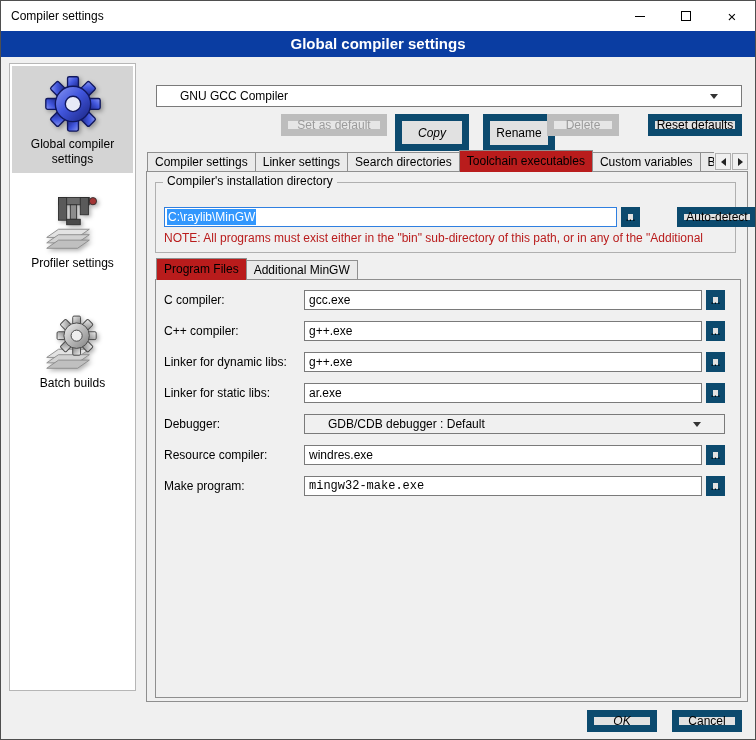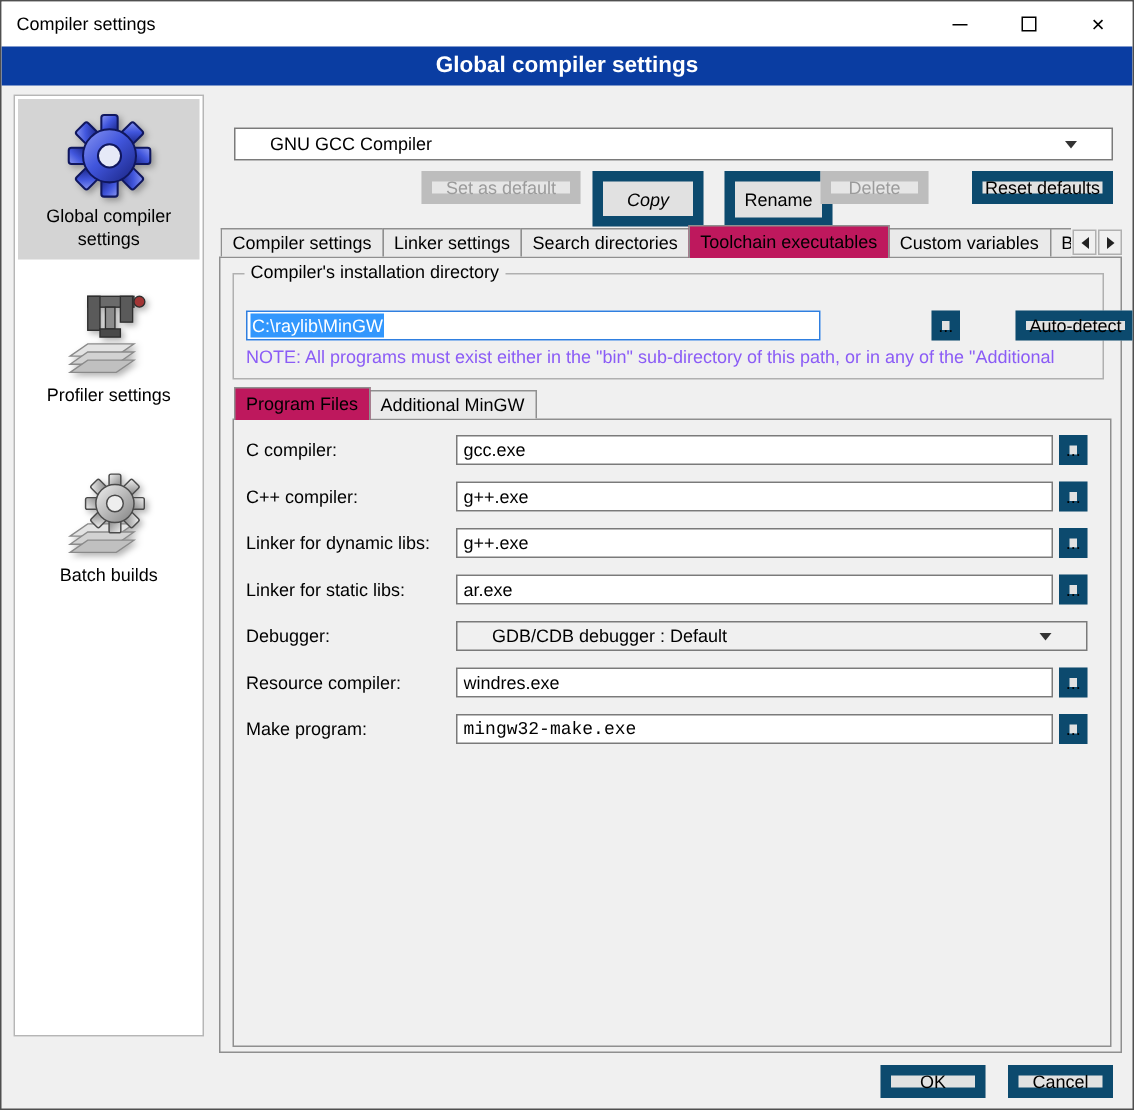--- a/index.html
+++ b/index.html
@@ -46,41 +46,41 @@
             padding:0 4px; font-family:inherit; font-size:12px; color:#000; }
   .sbtn { width:19px; height:20px; }
 
   
   .tabstrip { position:absolute; display:flex; align-items:flex-end; overflow:hidden;
               white-space:nowrap; z-index:5; }
   .tabstrip.main { left:146px; top:149px; width:567px; height:22px; }
   .tabstrip.sub  { left:155px; top:257px; width:400px; height:22px; }
   .tab { height:19px; margin-bottom:1px; padding:0 7px; line-height:18px; background:#eaeaea;
          border:1px solid #8f8f8f; border-bottom:none; margin-right:-1px; font-size:12px; }
-  .tab.active { height:22px; margin-bottom:0; line-height:21px; background:#be185d; z-index:6;
+  .tab.active { height:22px; margin-bottom:0; line-height:21px; background:#b91c1c; z-index:6;
                 position:relative; }
   .arrow-btn { position:absolute; width:16px; height:17px; top:152px; background:#f0f0f0;
                border:1px solid #b0b0b0; display:flex; align-items:center; justify-content:center;
                z-index:7; }
   .tri-left  { width:0; height:0; border-top:4px solid transparent; border-bottom:4px solid transparent; border-right:5px solid #222; }
   .tri-right { width:0; height:0; border-top:4px solid transparent; border-bottom:4px solid transparent; border-left:5px solid #222; }
 
   
   .panel { position:absolute; left:145px; top:170px; width:602px; height:531px;
            border:1px solid #8f8f8f; background:#f0f0f0; z-index:1; }
   .inner-panel { position:absolute; left:154px; top:278px; width:586px; height:419px;
                  border:1px solid #8f8f8f; background:#f0f0f0; z-index:2; }
   .groupbox { position:absolute; left:154px; top:181px; width:581px; height:71px;
               border:1px solid #b0b0b0; z-index:2; }
   .group-legend { position:absolute; left:162px; top:173px; background:#f0f0f0; padding:0 4px;
                   font-size:12px; z-index:3; }
-  .path-input { position:absolute; left:163px; top:206px; width:383px; height:20px; background:#fff;
+  .path-input { position:absolute; left:163px; top:206px; width:453px; height:20px; background:#fff;
                 border:1px solid #2f7fe0; display:flex; align-items:center; padding:0 2px; z-index:3; }
   .path-input .sel { background:#3297fd; color:#fff; padding:1px 1px; font-size:12px; }
-  .note { position:absolute; left:163px; top:230px; width:578px; height:15px; color:#8b5cf6;
+  .note { position:absolute; left:163px; top:230px; width:578px; height:15px; color:#b91c1c;
           font-size:12px; white-space:nowrap; overflow:hidden; z-index:3; }
   .z3 { z-index:3; }
 </style>
 </head>
 <body>
 
 <div class="window">
 
   <div class="titlebar">
     <span class="title">Compiler settings</span>
@@ -252,16 +252,16 @@
   </div>
 
   <div class="flabel z3" style="left:163px; top:444px;">Resource compiler:</div>
   <input class="tinput z3" style="left: 303px; top: 444px;" readonly="" value="windres.exe">
   <div class="btn sbtn z3" style="left:705px; top:444px;">...</div>
 
   <div class="flabel z3" style="left:163px; top:475px;">Make program:</div>
   <input class="tinput z3" style="left: 303px; top: 475px; font-family: Liberation Mono, monospace;" readonly="" value="mingw32-make.exe">
   <div class="btn sbtn z3" style="left:705px; top:475px;">...</div>
 
-  <div class="btn" style="left:586px; top:709px; width:70px; height:22px;">OK</div>
+  <div class="btn" style="left:586px; top:709px; width:70px; height:22px;font-style:italic;">OK</div>
   <div class="btn" style="left:671px; top:709px; width:70px; height:22px;">Cancel</div>
 
 </div>
 
 </body></html>

